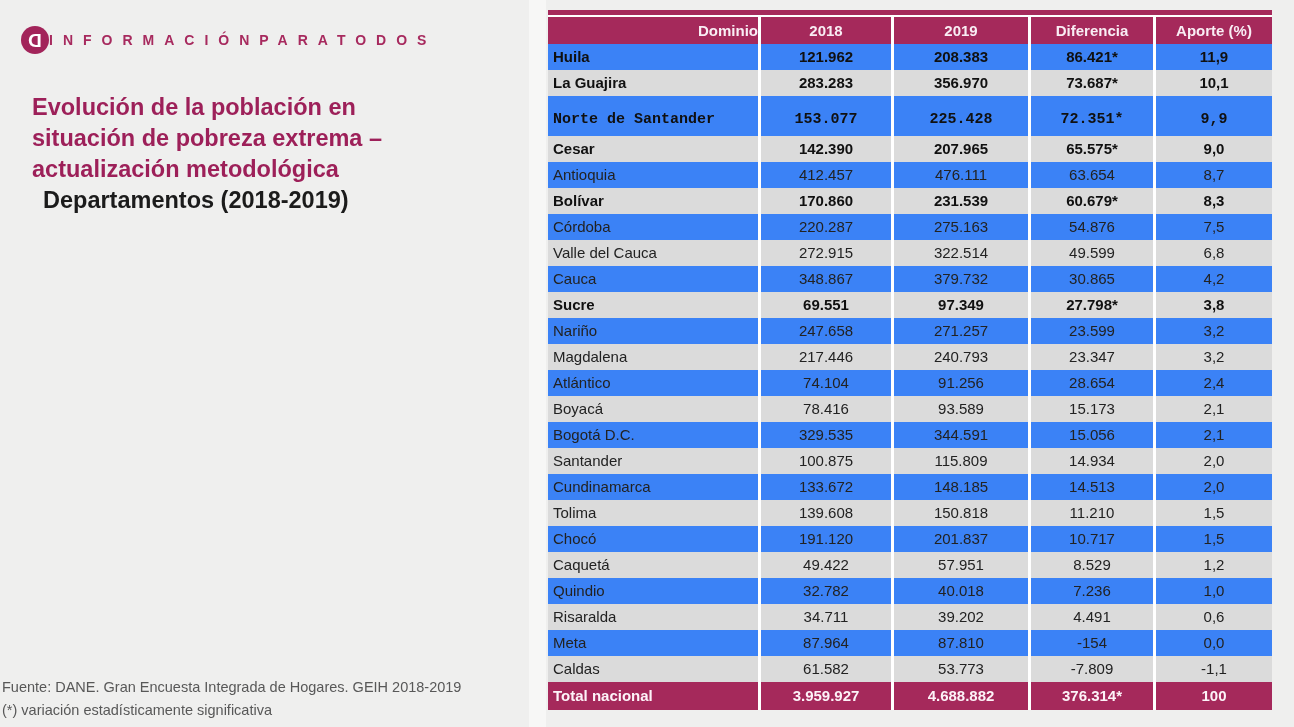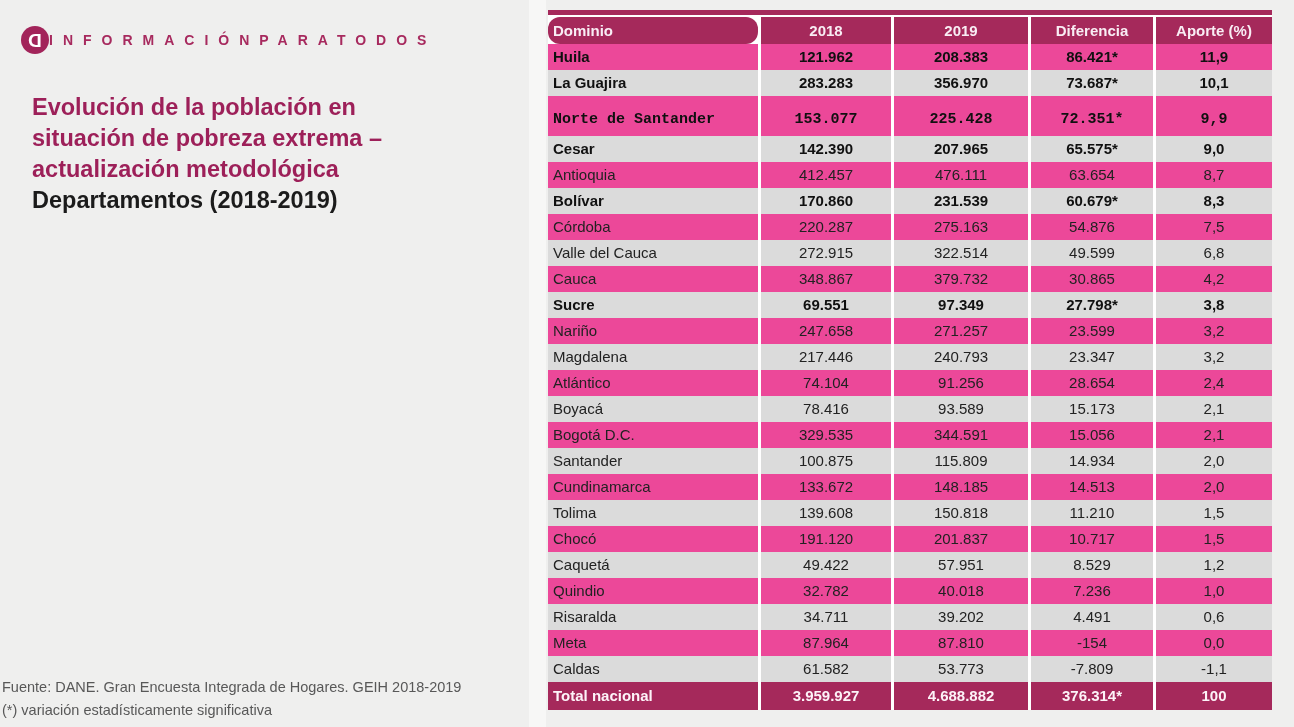--- a/index.html
+++ b/index.html
@@ -29,21 +29,21 @@
   .brand-wordmark {
     color:#a72a5e; font-weight:700; font-size:14px;
     letter-spacing:10px; white-space:nowrap;
   }
 
   .title-block {
     position:absolute; left:32px; top:92px; width:470px;
     font-weight:700; font-size:23.5px; line-height:31px;
     color:#9d2059;
   }
-  .title-block .dark-line { color:#1b1b1b; }
+  .title-block .dark-line { color:#1b1b1b;margin-left:11px; }
 
   .footer-block {
     position:absolute; left:2px; top:676px;
     font-size:14.5px; line-height:23px; color:#585858;
     white-space:nowrap;
   }
 
   
   .data-table {
     position:absolute; left:548px; top:10px; width:724px;
@@ -55,27 +55,27 @@
   .trow {
     display:grid;
     grid-template-columns:210px 130px 134px 122px 116px;
     column-gap:3px;
   }
   .thead .cell {
     background:#a5295b; color:#f9edf4;
     font-weight:700; text-align:center;
     height:27px; line-height:27px;
   }
-  .thead .c0 { text-align:left;border-radius:12px; }
+  .thead .c0 { text-align:right; }
 
   .cell { height:26px; line-height:26px; color:#222222; }
   .c0 { text-align:left; padding-left:5px; }
   .c1,.c2,.c3,.c4 { text-align:center; }
 
-  .light .cell { background:#ec4899; }
+  .light .cell { background:#3b82f6; }
   .dark  .cell { background:#dbdbdb; }
 
   .bold .cell { font-weight:700; color:#101010; }
 
   .tall .cell { height:33px; line-height:33px; padding-top:7px; height:40px;font-family:Liberation Mono, monospace; }
   .tall .cell { height:40px; line-height:33px; padding-top:7px; }
 
   .total .cell {
     background:#a5295b; color:#fdf3f8;
     font-weight:700; height:28px; line-height:28px;

